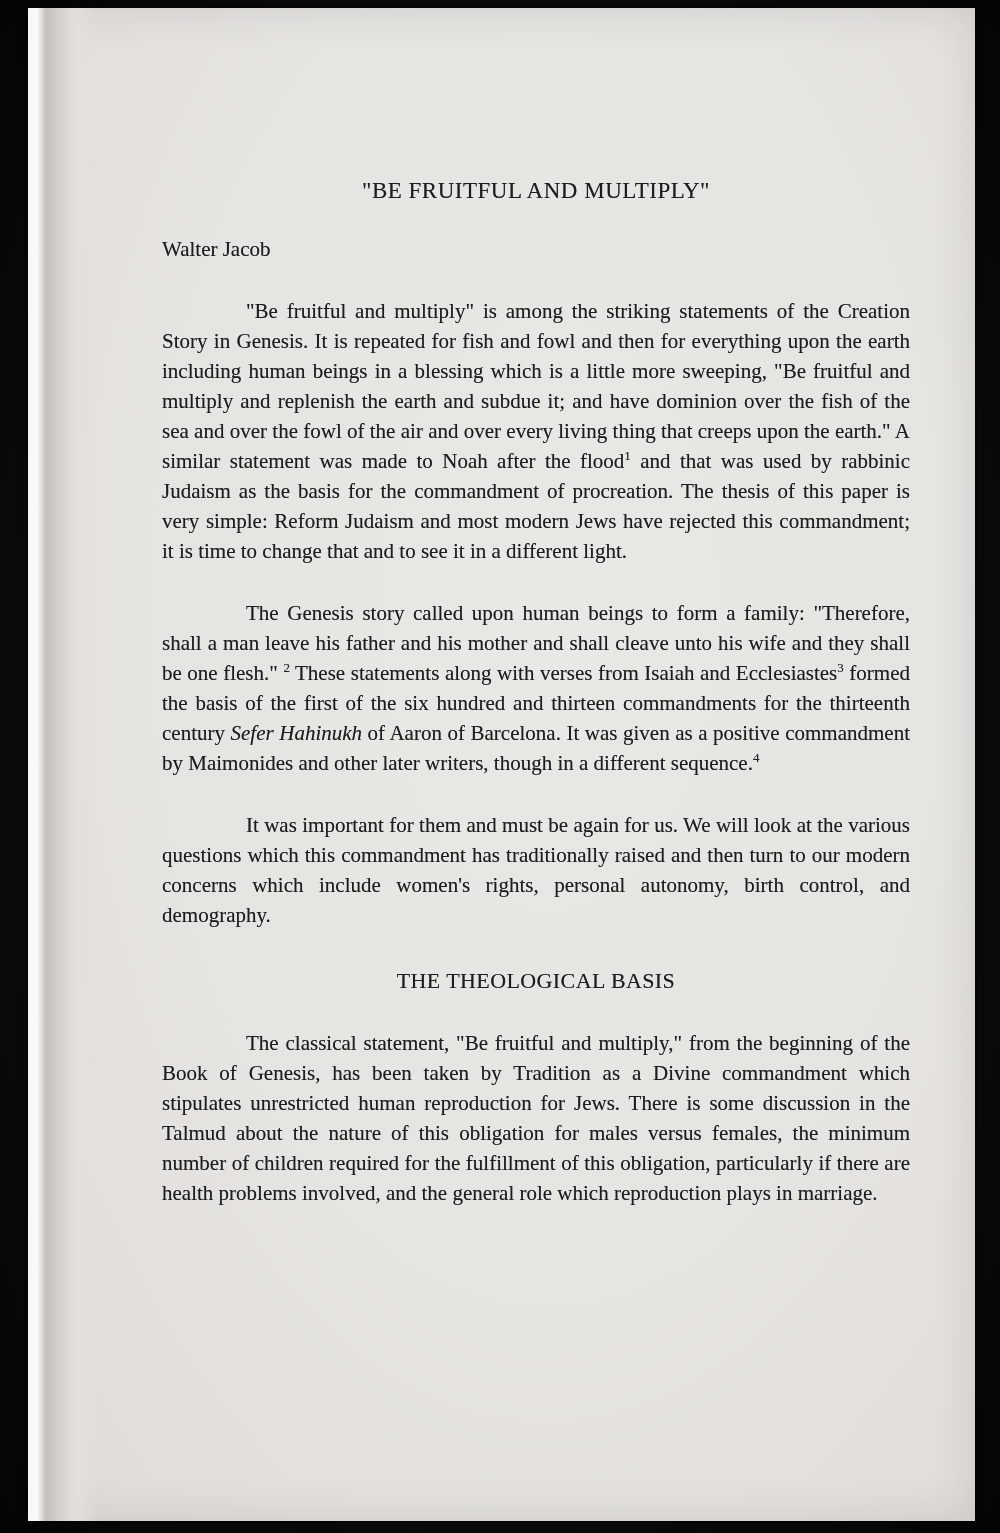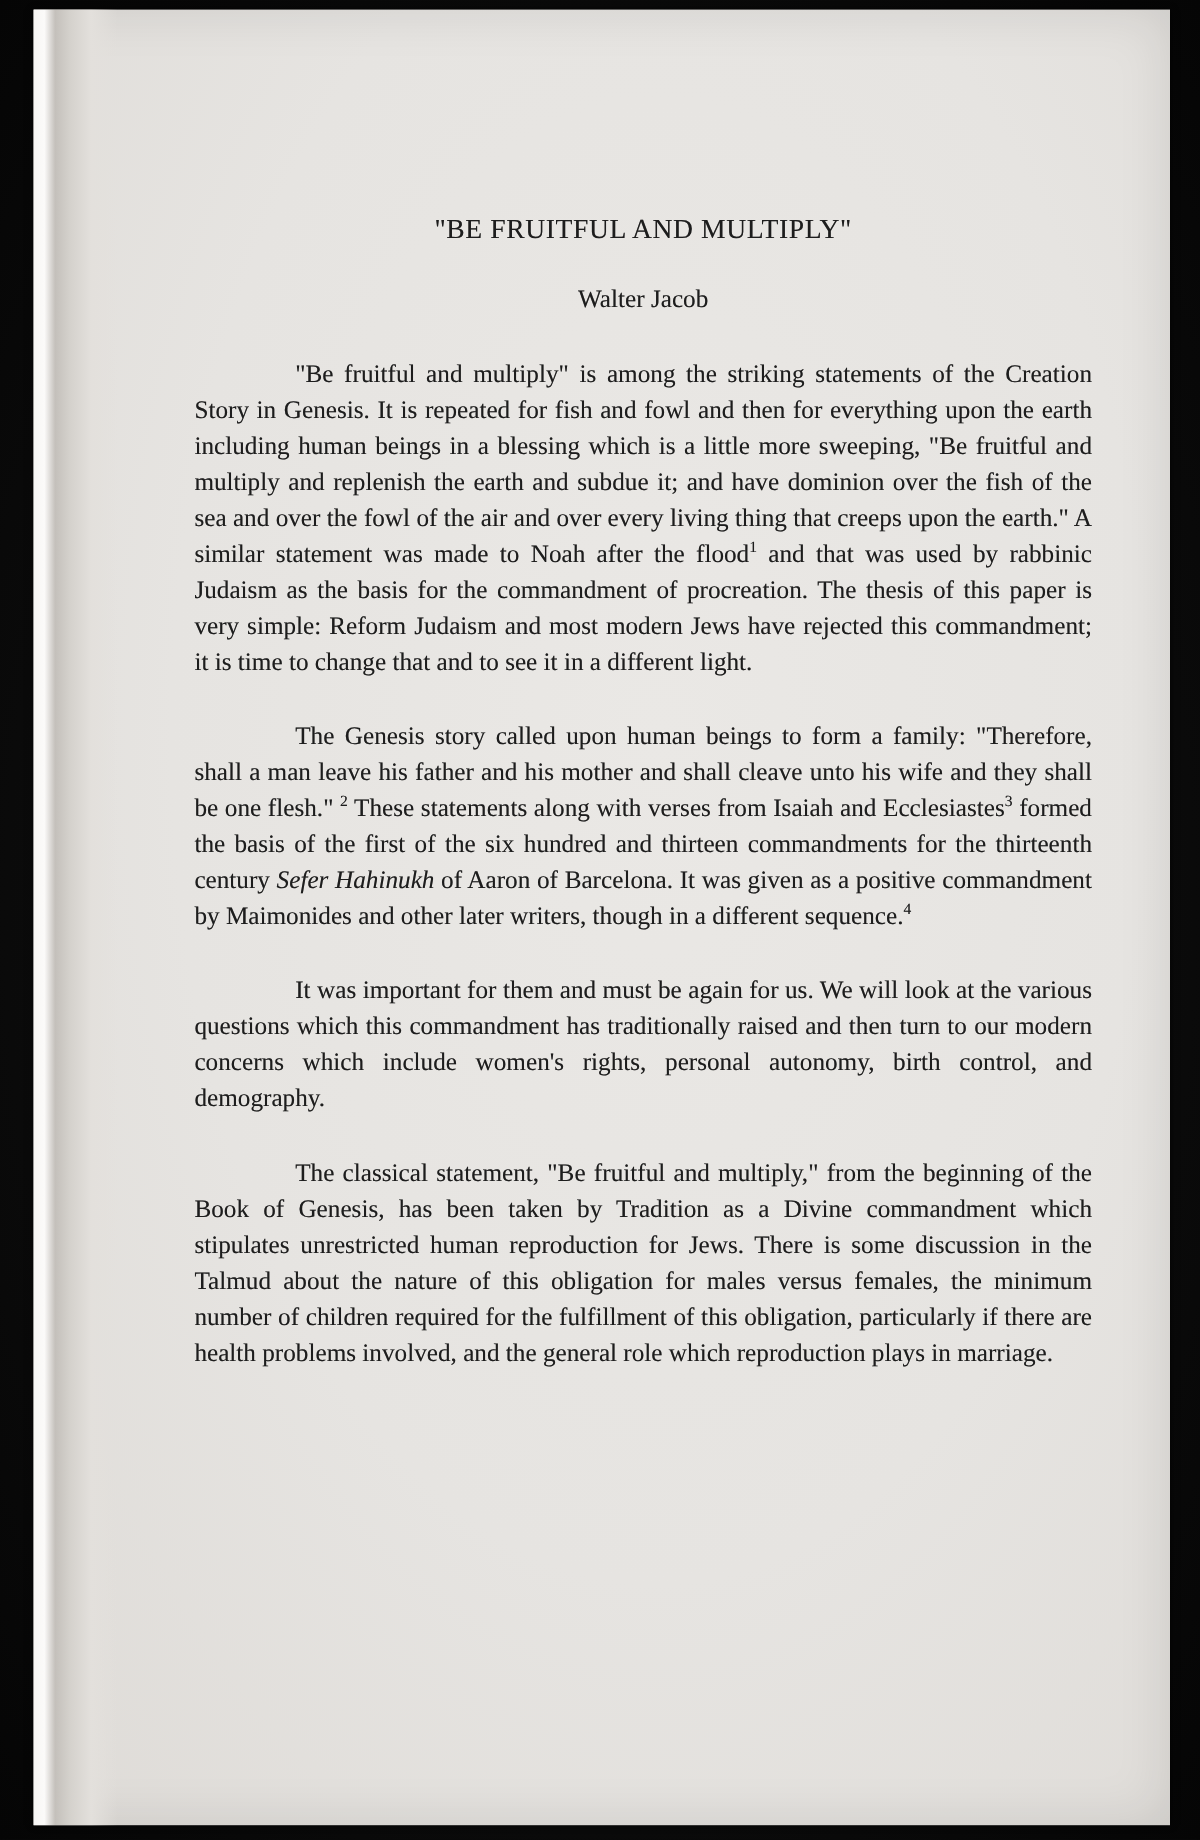--- a/index.html
+++ b/index.html
@@ -61,21 +61,20 @@
   .title {
     margin: 168px 0 0 0;
     font-size: 23px;
     font-weight: 400;
     letter-spacing: 0.5px;
     text-align: center;
     line-height: 30px;
   }
   .author {
     margin-top: 28px;
-    text-align: center;
   }
   .paragraphs .body-para {
     margin: 32px 0 0 0;
     text-align: justify;
     text-indent: 84px;
   }
   .section-heading {
     margin: 36px 0 0 0;
     font-size: 22px;
     font-weight: 400;
@@ -100,18 +99,19 @@
   <div class="page">
     <div class="page-edge"></div>
     <div class="content">
       <h1 class="title">"BE FRUITFUL AND MULTIPLY"</h1>
       <div class="author">Walter Jacob</div>
       <div class="paragraphs">
           <p class="body-para"><span>"Be fruitful and multiply" is among the striking statements of the Creation Story in Genesis. It is repeated for fish and fowl and then for everything upon the earth including human beings in a blessing which is a little more sweeping, "Be fruitful and multiply and replenish the earth and subdue it; and have dominion over the fish of the sea and over the fowl of the air and over every living thing that creeps upon the earth." A similar statement was made to Noah after the flood</span><sup>1</sup><span> and that was used by rabbinic Judaism as the basis for the commandment of procreation. The thesis of this paper is very simple: Reform Judaism and most modern Jews have rejected this commandment; it is time to change that and to see it in a different light.</span></p>
           <p class="body-para"><span>The Genesis story called upon human beings to form a family: "Therefore, shall a man leave his father and his mother and shall cleave unto his wife and they shall be one flesh." </span><sup>2</sup><span> These statements along with verses from Isaiah and Ecclesiastes</span><sup>3</sup><span> formed the basis of the first of the six hundred and thirteen commandments for the thirteenth century </span><span class="italic">Sefer Hahinukh</span><span> of Aaron of Barcelona. It was given as a positive commandment by Maimonides and other later writers, though in a different sequence.</span><sup>4</sup></p>
           <p class="body-para"><span>It was important for them and must be again for us. We will look at the various questions which this commandment has traditionally raised and then turn to our modern concerns which include women's rights, personal autonomy, birth control, and demography.</span></p>
         </div>
+      <h2 class="section-heading">THE THEOLOGICAL BASIS</h2>
       <div class="paragraphs">
           <p class="body-para"><span>The classical statement, "Be fruitful and multiply," from the beginning of the Book of Genesis, has been taken by Tradition as a Divine commandment which stipulates unrestricted human reproduction for Jews. There is some discussion in the Talmud about the nature of this obligation for males versus females, the minimum number of children required for the fulfillment of this obligation, particularly if there are health problems involved, and the general role which reproduction plays in marriage.</span></p>
         </div>
     </div>
   </div>
 </div>
 
 </body></html>

